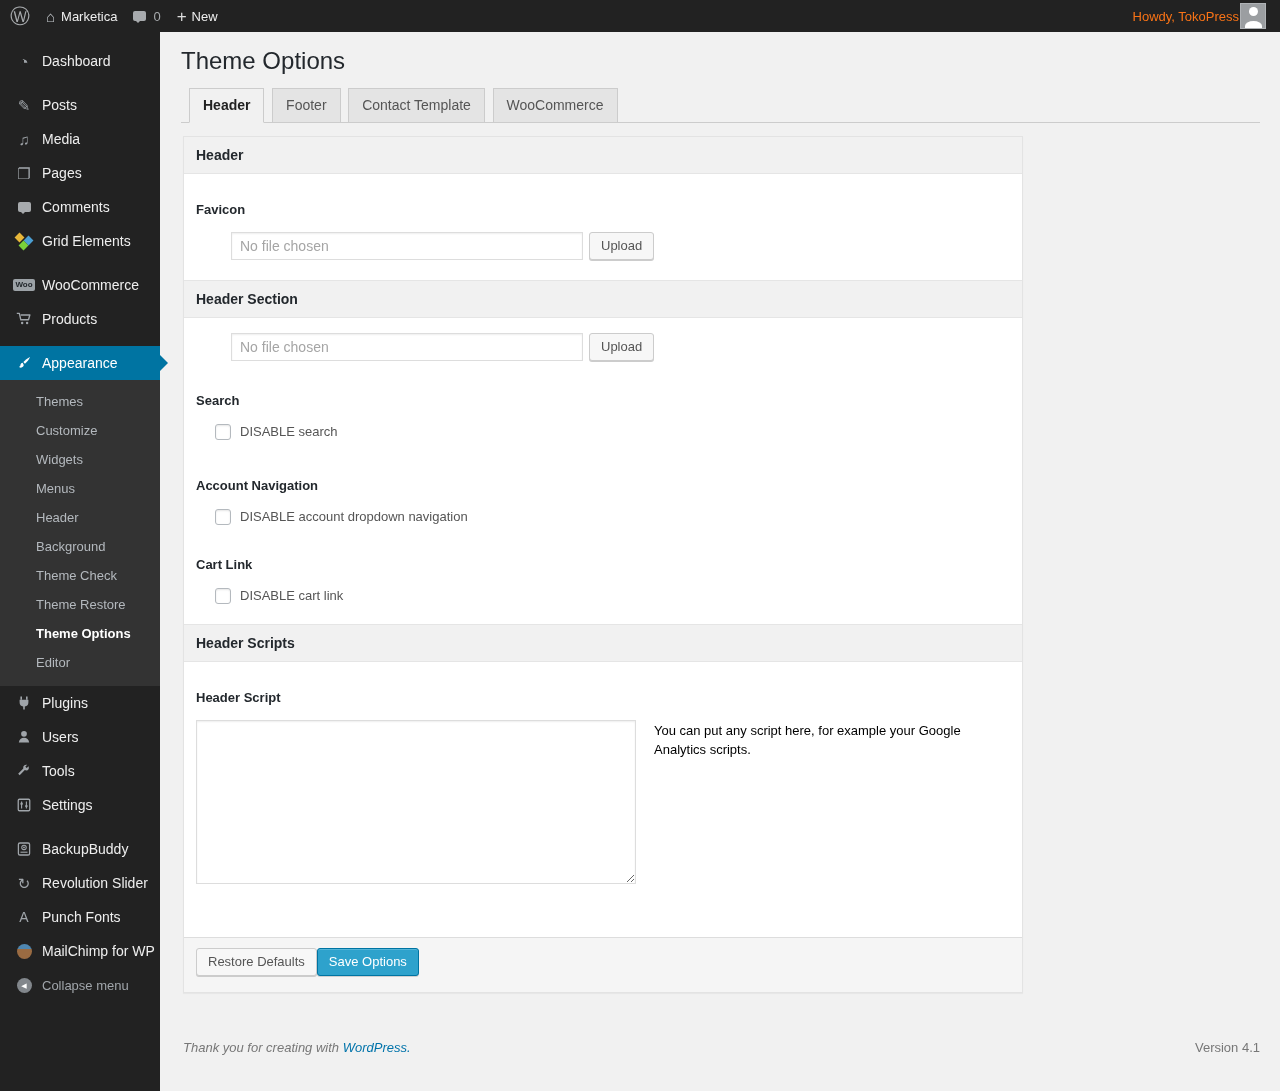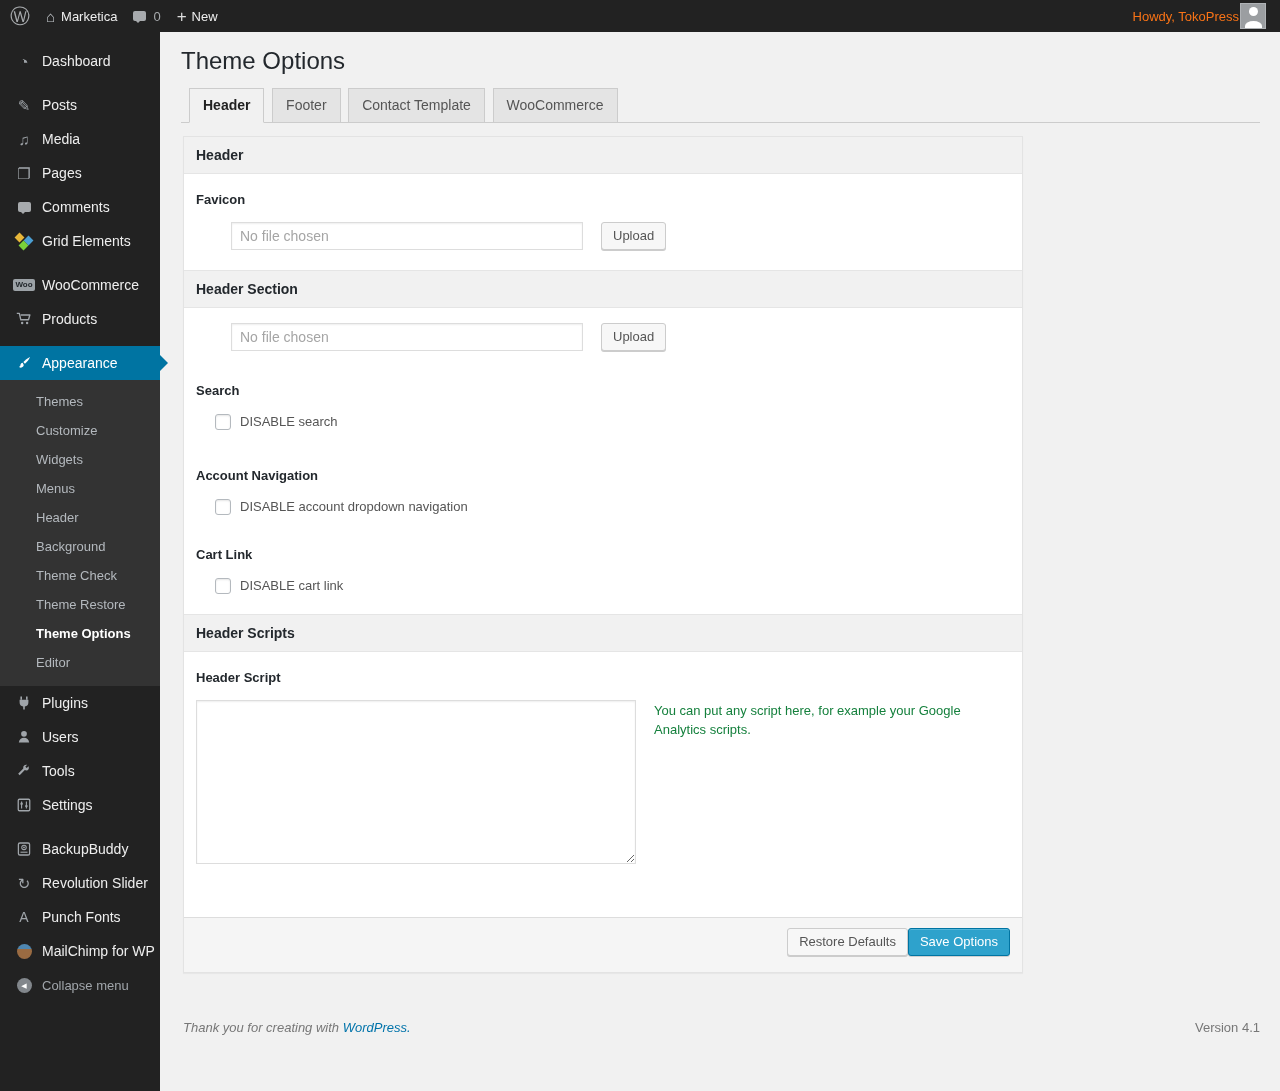--- a/index.html
+++ b/index.html
@@ -49,35 +49,35 @@
   .content{position:absolute;top:32px;left:160px;width:1120px;height:1059px;padding:0 20px 0 21px;}
   .page-title{font-size:24px;font-weight:400;color:#23282d;padding-top:15px;line-height:1.2;}
   .nav-tabs{margin-top:12px;border-bottom:1px solid #ccc;padding-left:8px;}
   .nav-tab{display:inline-block;padding:7px 13px;margin:0 4px -1px 0;border:1px solid #ccc;background:#e4e4e4;color:#555;font-size:14px;cursor:pointer;line-height:1.35;}
   .nav-tab.active{background:#f1f1f1;border-bottom-color:#f1f1f1;color:#222;font-weight:700;}
 
   .panel{width:840px;margin:13px 0 0 2px;background:#fff;border:1px solid #e3e3e3;box-shadow:0 1px 1px rgba(0,0,0,.04);}
   .section-head{background:#f1f1f1;padding:10px 12px;font-size:14px;font-weight:700;color:#23282d;border-bottom:1px solid #e5e5e5;}
   .section-head.bt{border-top:1px solid #e5e5e5;}
   .section-body{padding:0 12px 20px;}
-  .field-label{padding-top:18px;font-weight:700;font-size:13px;color:#23282d;}
+  .field-label{padding-top:28px;font-weight:700;font-size:13px;color:#23282d;}
   .field-label.mt-xl{padding-top:32px;}
   .field-label.mt-xxl{padding-top:38px;}
   .file-row{margin-top:15px;display:flex;align-items:center;}
   .text-input{width:352px;height:28px;border:1px solid #ddd;box-shadow:inset 0 1px 2px rgba(0,0,0,.07);padding:0 8px;font-size:14px;color:#a5a5a5;background:#fff;font-family:inherit;margin-left:35px;}
   .button{height:28px;padding:0 11px;border:1px solid #ccc;border-radius:3px;background:#f7f7f7;box-shadow:0 1px 0 #ccc;color:#555;font-size:13px;font-family:inherit;cursor:pointer;line-height:26px;}
-  .file-row .button{margin-left:18px;text-align:center;}
+  .file-row .button{margin-left:6px;text-align:center;}
   .button-primary{background:#2ea2cc;border-color:#0074a2;box-shadow:inset 0 1px 0 rgba(120,200,230,.5),0 1px 0 rgba(0,0,0,.15);color:#fff;}
   .check-row{margin-top:16px;display:flex;align-items:center;padding-left:19px;}
   .checkbox{width:16px;height:16px;border:1px solid #b4b9be;border-radius:3px;background:#fff;box-shadow:inset 0 1px 2px rgba(0,0,0,.1);margin-right:9px;flex:none;cursor:pointer;}
   .check-label{color:#555;font-size:13px;}
   .script-row{margin-top:15px;display:flex;align-items:flex-start;padding-bottom:33px;}
   .script-textarea{width:440px;height:164px;border:1px solid #ddd;box-shadow:inset 0 1px 2px rgba(0,0,0,.07);resize:both;font-family:inherit;padding:4px 6px;}
-  .script-note{width:310px;margin-left:18px;color:#15803d;font-size:13px;line-height:1.45;padding-top:2px;}
-  .panel-footer{display:flex;justify-content:flex-end;align-items:flex-start;background:#f5f5f5;border-top:1px solid #ddd;padding:10px 12px 16px;}
+  .script-note{width:310px;margin-left:18px;color:#000000;font-size:13px;line-height:1.45;padding-top:2px;}
+  .panel-footer{display:flex;justify-content:flex-start;align-items:flex-start;background:#f5f5f5;border-top:1px solid #ddd;padding:10px 12px 16px;}
 
   .page-footer{display:flex;justify-content:space-between;margin-top:47px;padding-left:2px;color:#777;}
   .thanks{font-style:italic;}
   .thanks a{color:#0073aa;text-decoration:none;font-style:italic;cursor:pointer;}
 </style>
 </head>
 <body>
 
 <div class="admin-bar">
   <div class="ab-left">

